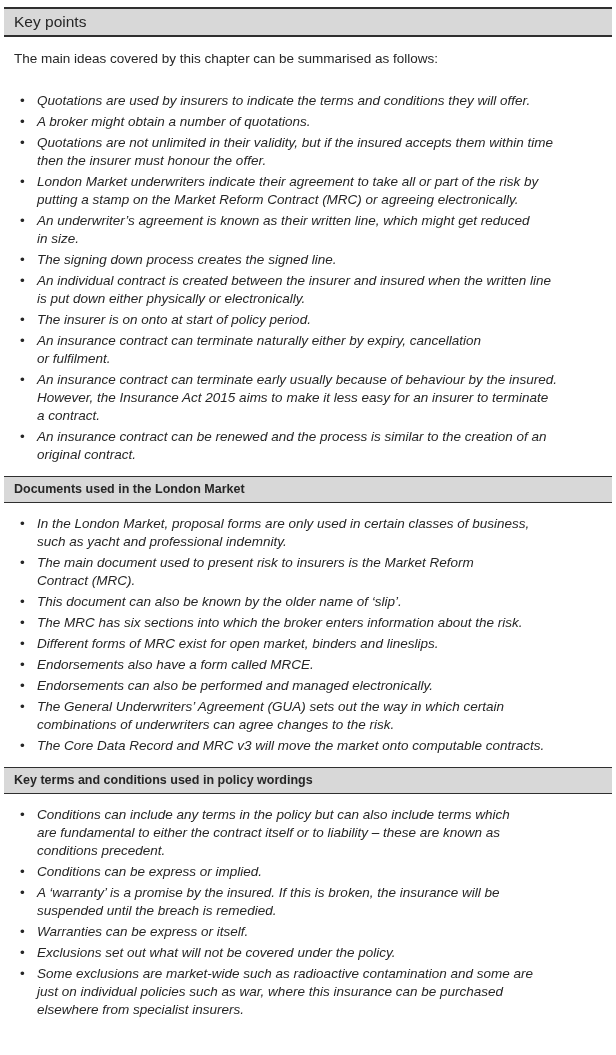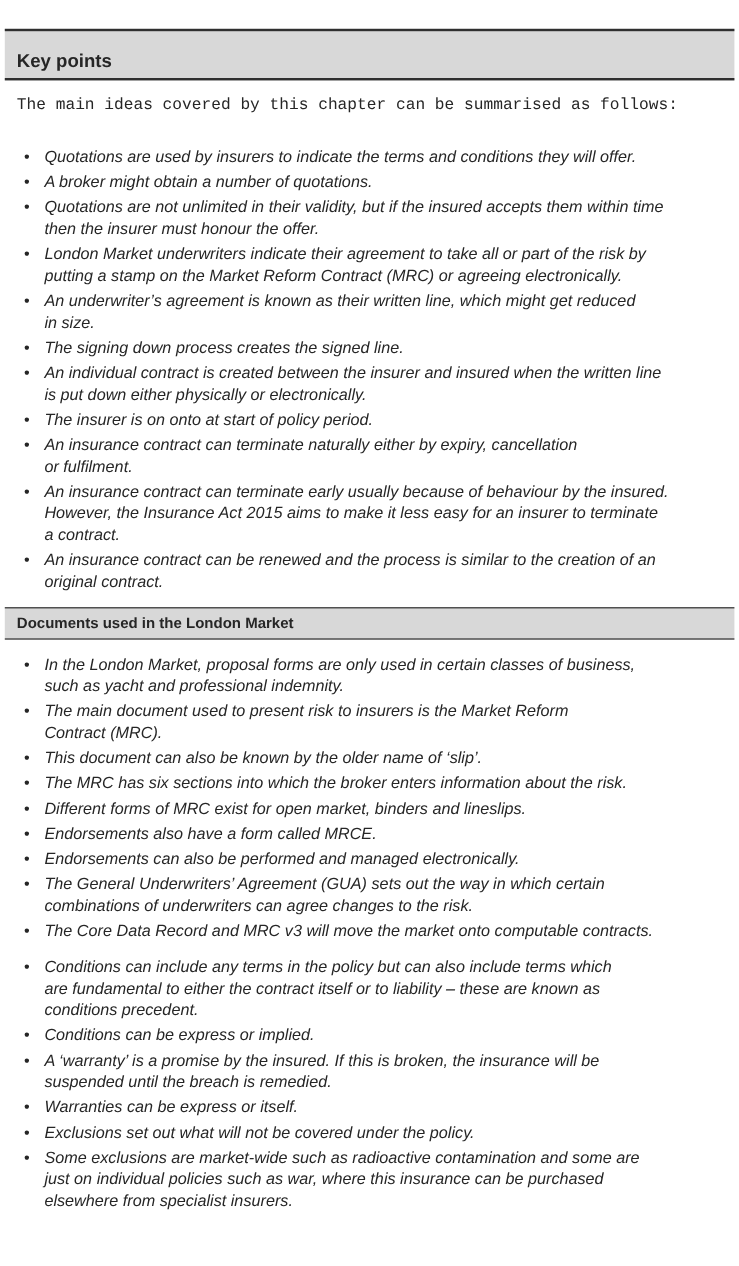--- a/index.html
+++ b/index.html
@@ -20,30 +20,28 @@
   }
   .band {
     background: var(--band-bg, #d8d8d8);
     color: var(--text, #1d1d1d);
     box-sizing: border-box;
   }
   .band-main {
     border-top: 2px solid var(--band-border, #2f2f2f);
     border-bottom: 2px solid var(--band-border, #2f2f2f);
     font-size: 15.5px;
-    font-weight: bold;
+    font-weight: normal;
     line-height: 18px;
-    padding: 17px 10px 4px 10px;
-    margin-top: 17px;
+    padding: 4px 10px 4px 10px;
   }
   .intro {
     font-size: 13.5px;
     line-height: 18px;
     margin: 13px 0 24px 10px;
-    font-family: Liberation Mono, monospace;
   }
   .band-sub {
     border-top: 1.5px solid var(--band-border, #2f2f2f);
     border-bottom: 1.5px solid var(--band-border, #2f2f2f);
     font-size: 12.5px;
     font-weight: bold;
     line-height: 15px;
     padding: 5px 10px 5px 10px;
   }
   ul.bullets {
@@ -192,20 +190,21 @@
   </li>
 
   <li>
     <span class="marker">•</span>
     <span class="li-text">The Core Data Record and MRC v3 will move the market onto computable contracts.</span>
   </li>
 </ul>
   </section>
 
   <section class="section">
+    <div class="band band-sub">Key terms and conditions used in policy wordings</div>
     <ul class="bullets">
   <li>
     <span class="marker">•</span>
     <span class="li-text">Conditions can include any terms in the policy but can also include terms which
 are fundamental to either the contract itself or to liability – these are known as
 conditions precedent.</span>
   </li>
 
   <li>
     <span class="marker">•</span>

